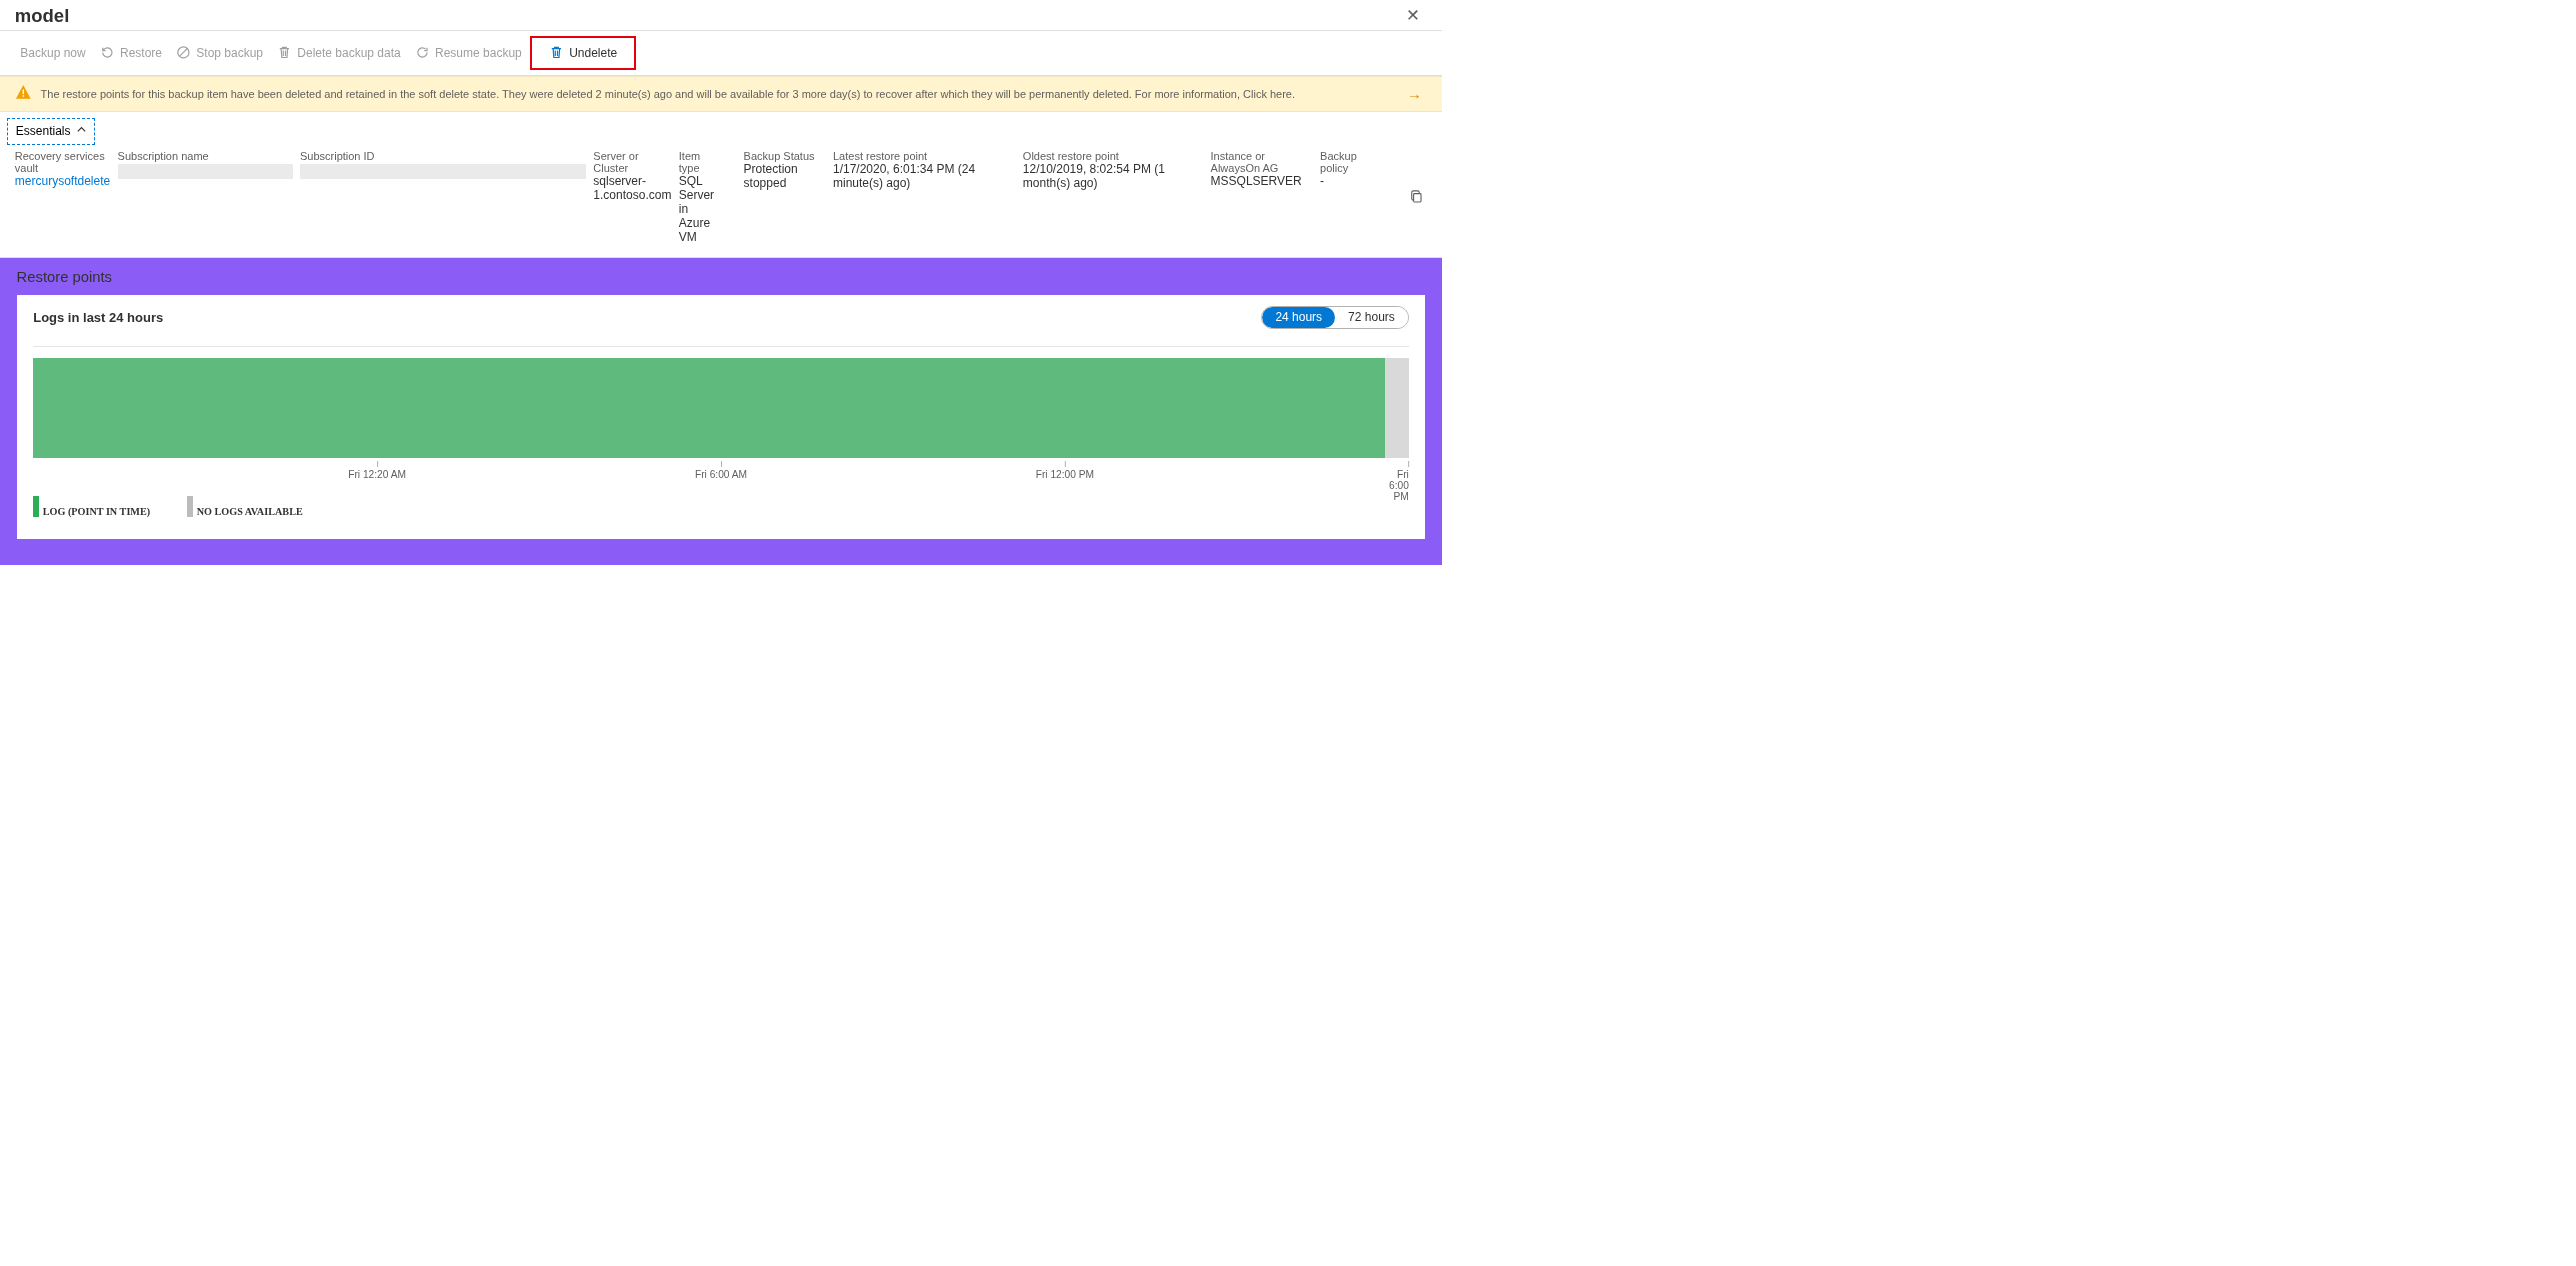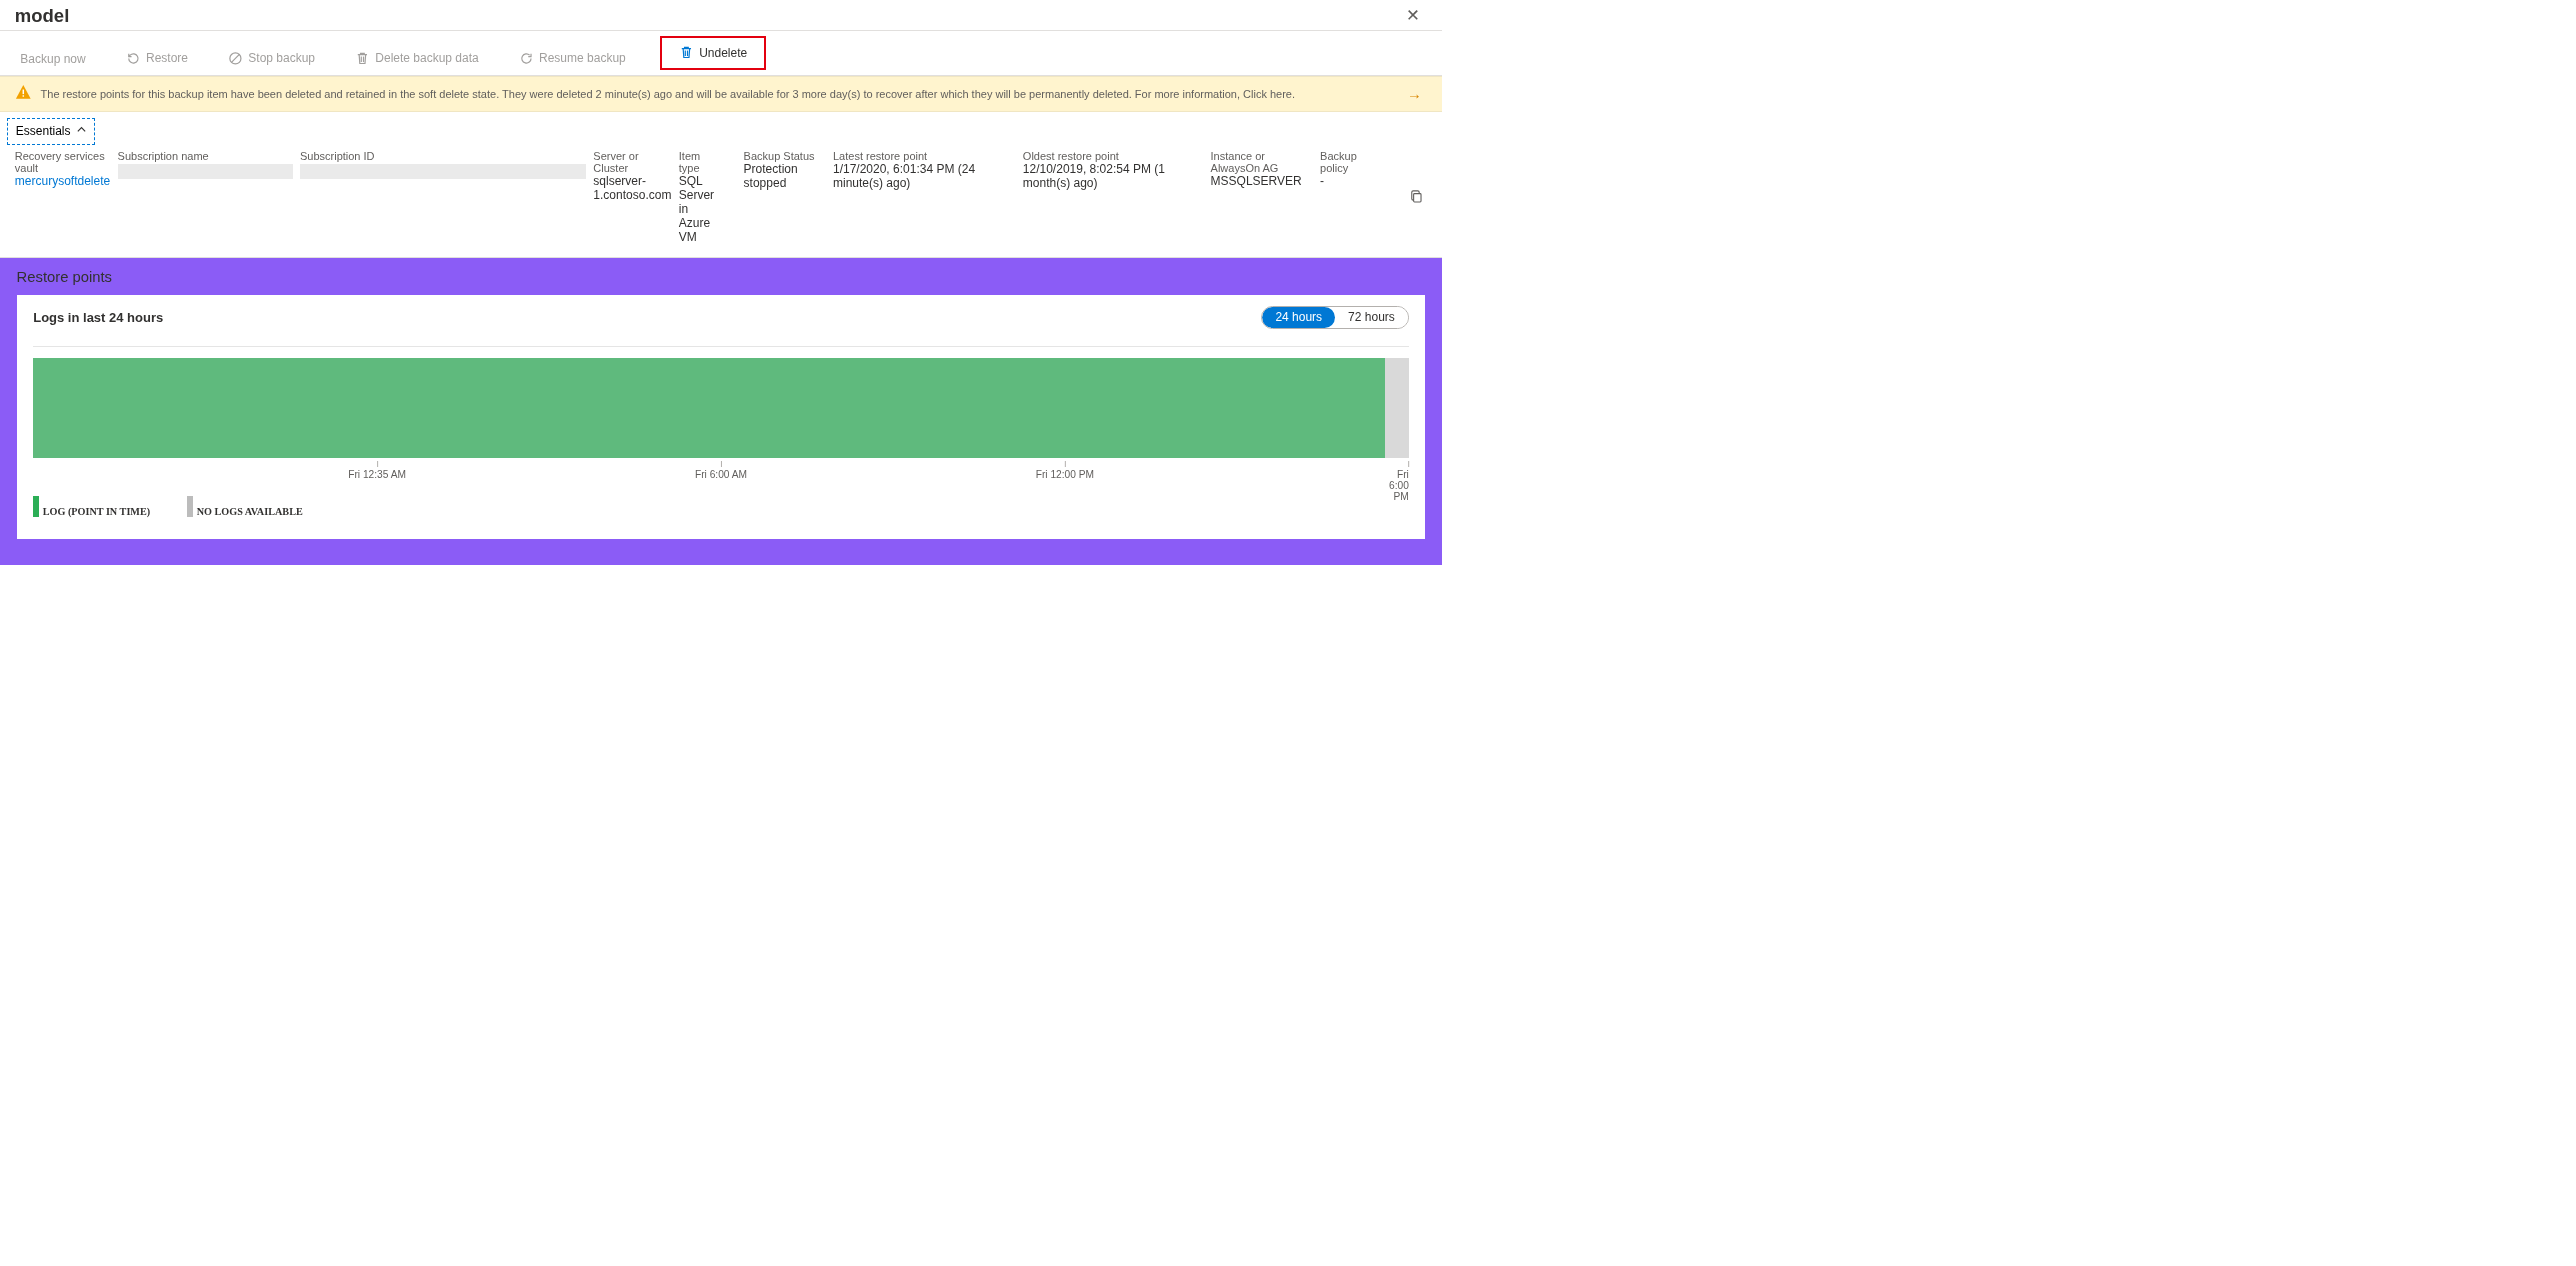--- a/index.html
+++ b/index.html
@@ -28,23 +28,23 @@
     color: #605e5c;
     cursor: pointer;
     padding: 3.7px 7.4px;
   }
   .toolbar-wrap {
     border-top: 0.9px solid #e1dfdd;
     border-bottom: 0.9px solid #e1dfdd;
   }
   .toolbar {
     display: flex;
-    align-items: flex-end;
+    align-items: center;
     padding: 5.5px 14.8px;
-    gap: 29px;
+    gap: 3px;
   }
   .tb-btn {
     display: inline-flex;
     align-items: center;
     gap: 5.5px;
     font-size: 12px;
     color: #a19f9d;
     background: transparent;
     border: none;
     padding: 3.7px 5.5px;
@@ -347,21 +347,21 @@
           <button class="pill">72 hours</button>
         </div>
       </div>
 
       <div class="chart">
         <div class="bar-track">
           <div class="bar-green"></div>
           <div class="bar-grey"></div>
         </div>
         <div class="ticks">
-          <div class="tick" style="left:25%">Fri 12:35 AM</div>
+          <div class="tick" style="left:25%">Fri 12:20 AM</div>
           <div class="tick" style="left:50%">Fri 6:00 AM</div>
           <div class="tick" style="left:75%">Fri 12:00 PM</div>
           <div class="tick last" style="left:100%">Fri 6:00 PM</div>
         </div>
         <div class="legend">
           <div class="legend-item">
             <div class="swatch sw-green"></div>
             <span>LOG (POINT IN TIME)</span>
           </div>
           <div class="legend-item">

